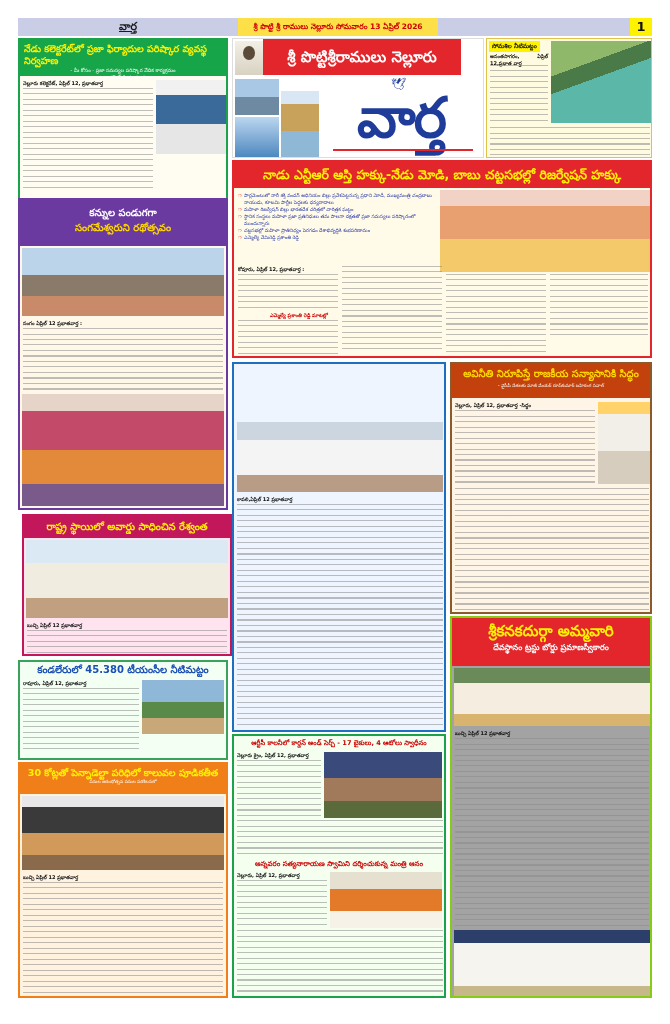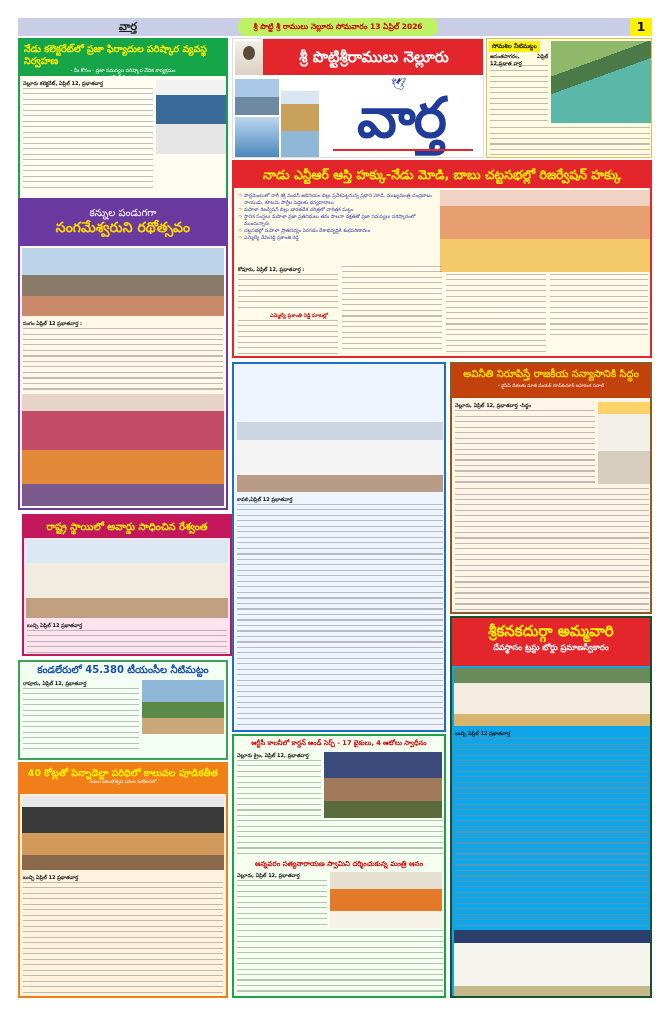--- a/index.html
+++ b/index.html
@@ -4,55 +4,55 @@
 <style>
   * { box-sizing: border-box; margin: 0; padding: 0; }
   html, body { width: 670px; height: 1024px; background: #ffffff; overflow: hidden; }
   body { font-family: "DejaVu Sans", sans-serif; color: #222; position: relative; }
 
   .page { position: absolute; left: 18px; top: 18px; width: 634px; height: 988px; background: #fff; }
 
   
   .topstrip { position: absolute; left: 0; top: 0; width: 634px; height: 18px; background: #c9cde6; }
   .topstrip .brand { position: absolute; left: 55px; top: 0; width: 110px; text-align: center; font-size: 11px; font-weight: bold; color: #1a1a1a; line-height: 18px; text-decoration: underline; }
-  .topstrip .dateline { position: absolute; left: 220px; top: 0; width: 200px; height: 18px; background: #bef264; font-size: 7.5px; font-weight: bold; color: #c00; text-align: center; line-height: 18px; border-radius: 8px; }
+  .topstrip .dateline { position: absolute; left: 220px; top: 0; width: 200px; height: 18px; background: #fde047; font-size: 7.5px; font-weight: bold; color: #c00; text-align: center; line-height: 18px; }
   .topstrip .pgno { position: absolute; right: 0; top: 0; width: 22px; height: 18px; background: #fff200; font-size: 13px; font-weight: bold; text-align: center; line-height: 18px; color: #111; }
 
   
   .box { position: absolute; overflow: hidden; }
   .photo { position: absolute; overflow: hidden; }
   .txt { font-size: 4.2px; line-height: 6.2px; color: #333; text-align: justify; }
   .lines { position: absolute; background: repeating-linear-gradient(to bottom, #8a8a8a 0 1px, transparent 1px 5.5px); opacity: .55; }
   .lead { font-weight: bold; font-size: 5px; color: #111; }
 
   
   .l1 { left: 0; top: 20px; width: 210px; height: 202px; border: 2px solid #1aa34a; background: #fffdf2; }
   .l1 .hd { background: #17a54a; color: #fff; height: 36px; padding: 3px 4px; }
   .l1 .hd .h { font-size: 9.5px; font-weight: bold; line-height: 12px; color: #fff200; }
   .l1 .hd .s { font-size: 5px; color: #fff; text-align: center; line-height: 7px; }
 
   .l2 { left: 0; top: 180px; width: 210px; height: 312px; border: 2px solid #6b3aa0; background: #fff8e8; }
   .l2 .hd { background: #6b3aa0; height: 46px; text-align: center; padding-top: 6px; }
-  .l2 .hd .a { font-size: 10px; color: #fff; font-weight: normal; line-height: 13px; }
-  .l2 .hd .b { font-size: 14px; color: #ffd700; font-weight: bold; line-height: 17px; }
+  .l2 .hd .a { font-size: 10px; color: #fff; font-weight: bold; line-height: 13px; }
+  .l2 .hd .b { font-size: 10px; color: #ffd700; font-weight: bold; line-height: 17px; }
 
   .l3 { left: 4px; top: 496px; width: 210px; height: 142px; border: 2px solid #c2185b; background: #ffe4ef; }
   .l3 .hd { background: #c2185b; height: 22px; text-align: center; font-size: 10px; color: #fff200; font-weight: bold; line-height: 22px; }
 
   .l4 { left: 0; top: 642px; width: 210px; height: 100px; border: 2px solid #3aa35b; background: #f3fff3; }
   .l4 .hd { height: 16px; text-align: center; font-size: 10px; color: #1a4fb5; font-weight: bold; line-height: 16px; }
 
   .l5 { left: 0; top: 744px; width: 210px; height: 236px; border: 2px solid #f07f1a; background: #fff2df; }
   .l5 .hd { background: #f07f1a; height: 30px; text-align: center; padding-top: 2px; }
   .l5 .hd .a { font-size: 9.5px; color: #fff200; font-weight: bold; line-height: 13px; }
   .l5 .hd .s { font-size: 4.5px; color: #fff; line-height: 6px; }
 
   
   .mast { left: 214px; top: 20px; width: 252px; height: 120px; border: 1px solid #ddd; background: #fff; }
-  .mast .redbar { position: absolute; left: 30px; top: 0; width: 222px; height: 36px; background: #e3262c; color: #fff; font-size: 15px; font-weight: bold; text-align: center; line-height: 36px; }
+  .mast .redbar { position: absolute; left: 30px; top: 0; width: 198px; height: 36px; background: #e3262c; color: #fff; font-size: 15px; font-weight: bold; text-align: center; line-height: 36px; }
   .mast .portrait { position: absolute; left: 2px; top: 2px; width: 28px; height: 34px; background: linear-gradient(#f2efe6, #d9d2c2); }
   .mast .portrait:after { content: ""; position: absolute; left: 8px; top: 5px; width: 12px; height: 14px; border-radius: 50%; background: #5a4a3a; }
   .mast .logo { position: absolute; left: 88px; top: 38px; width: 160px; height: 80px; text-align: center; font-family: "DejaVu Serif", serif; font-size: 56px; font-weight: bold; color: #1f3c9a; line-height: 80px; letter-spacing: -2px; }
   .mast .logo-line { position: absolute; left: 100px; top: 110px; width: 140px; height: 2px; background: #e3262c; }
   .mast .bird { position: absolute; left: 158px; top: 38px; font-size: 12px; color: #1f3c9a; }
   .mast .ph1 { left: 2px; top: 40px; width: 44px; height: 36px; background: linear-gradient(#a9c8e6 0 50%, #6e8aa3 50%); }
   .mast .ph2 { left: 2px; top: 78px; width: 44px; height: 40px; background: linear-gradient(#bcd6ef, #4d88c0); }
   .mast .ph3 { left: 48px; top: 52px; width: 38px; height: 66px; background: linear-gradient(#d9e7f5 0 20%, #c8a25a 20% 60%, #8fb7d6 60%); }
 
   .somasila { left: 468px; top: 20px; width: 166px; height: 120px; border: 1px solid #e0c14a; background: #fffbe0; }
@@ -77,21 +77,21 @@
   .jagan .ph { left: 3px; top: 58px; width: 206px; height: 70px; background: linear-gradient(#cbd6e0 0 25%, #f4f4f4 25% 75%, #b99c86 75%); }
 
   
   .corrupt { left: 432px; top: 344px; width: 202px; height: 252px; border: 2px solid #8b5a2b; background: #fff5e6; }
   .corrupt .hd { background: #c2410c; height: 34px; text-align: center; padding-top: 3px; }
   .corrupt .hd .a { font-size: 10px; color: #ffd700; font-weight: bold; line-height: 14px; }
   .corrupt .hd .s { font-size: 4.5px; color: #fff; line-height: 9px; }
   .corrupt .ph { left: 146px; top: 38px; width: 52px; height: 82px; background: linear-gradient(#ffd36a 0 15%, #f1efe8 15% 60%, #d6cdbf 60%); }
 
   
-  .durga { left: 432px; top: 598px; width: 202px; height: 382px; border: 2px solid #14532d; background: #0ea5e9; }
+  .durga { left: 432px; top: 598px; width: 202px; height: 382px; border: 2px solid #84cc16; background: #a3a3a3; }
   .durga .hd { background: #e3262c; height: 48px; text-align: center; padding-top: 3px; }
   .durga .hd .a { font-size: 15px; color: #fff200; font-weight: bold; line-height: 20px; }
   .durga .hd .s { font-size: 8px; color: #fff; font-weight: bold; line-height: 14px; }
   .durga .ph1 { left: 2px; top: 50px; width: 196px; height: 58px; background: linear-gradient(#6b8a5a 0 25%, #f5eee0 25% 80%, #d9b46e 80%); }
   .durga .ph2 { left: 2px; top: 312px; width: 196px; height: 66px; background: linear-gradient(#2c3e6a 0 20%, #f6f4ee 20% 85%, #c7b88a 85%); }
 
   
   .rtc { left: 214px; top: 716px; width: 214px; height: 264px; border: 2px solid #1aa34a; background: #f5fff0; }
   .rtc .hd { height: 14px; font-size: 6.6px; font-weight: bold; color: #c00; text-align: center; line-height: 14px; white-space: nowrap; }
   .rtc .ph { left: 90px; top: 16px; width: 118px; height: 66px; background: linear-gradient(#3a4a7a 0 40%, #a07a5a 40% 75%, #5a6a3a 75%); }
@@ -156,21 +156,21 @@
     <div class="hd">కండలేరులో 45.380 టీయంసీల నీటిమట్టం</div>
     <div style="position:absolute;left:3px;top:18px;width:116px;" class="txt">
       <span class="lead">రాపూరు, ఏప్రిల్ 12, ప్రభాతవార్త</span>
     </div>
     <div class="lines" style="left:3px;top:26px;width:116px;height:66px;"></div>
     <div class="photo ph"></div>
   </div>
 
   <div class="box l5">
     <div class="hd">
-      <div class="a">40 కోట్లతో పెన్నాడెల్టా పరిధిలో కాలువల పూడికతీత</div>
+      <div class="a">30 కోట్లతో పెన్నాడెల్టా పరిధిలో కాలువల పూడికతీత</div>
       <div class="s">పనుల ఆరంభోత్సవ పనుల పరిశీలనలో</div>
     </div>
     <div class="photo ph"></div>
     <div style="position:absolute;left:3px;top:110px;width:200px;" class="txt">
       <span class="lead">బుచ్చి ఏప్రిల్ 12 ప్రభాతవార్త</span>
     </div>
     <div class="lines" style="left:3px;top:118px;width:200px;height:112px;"></div>
   </div>
 
   <div class="box mast">

